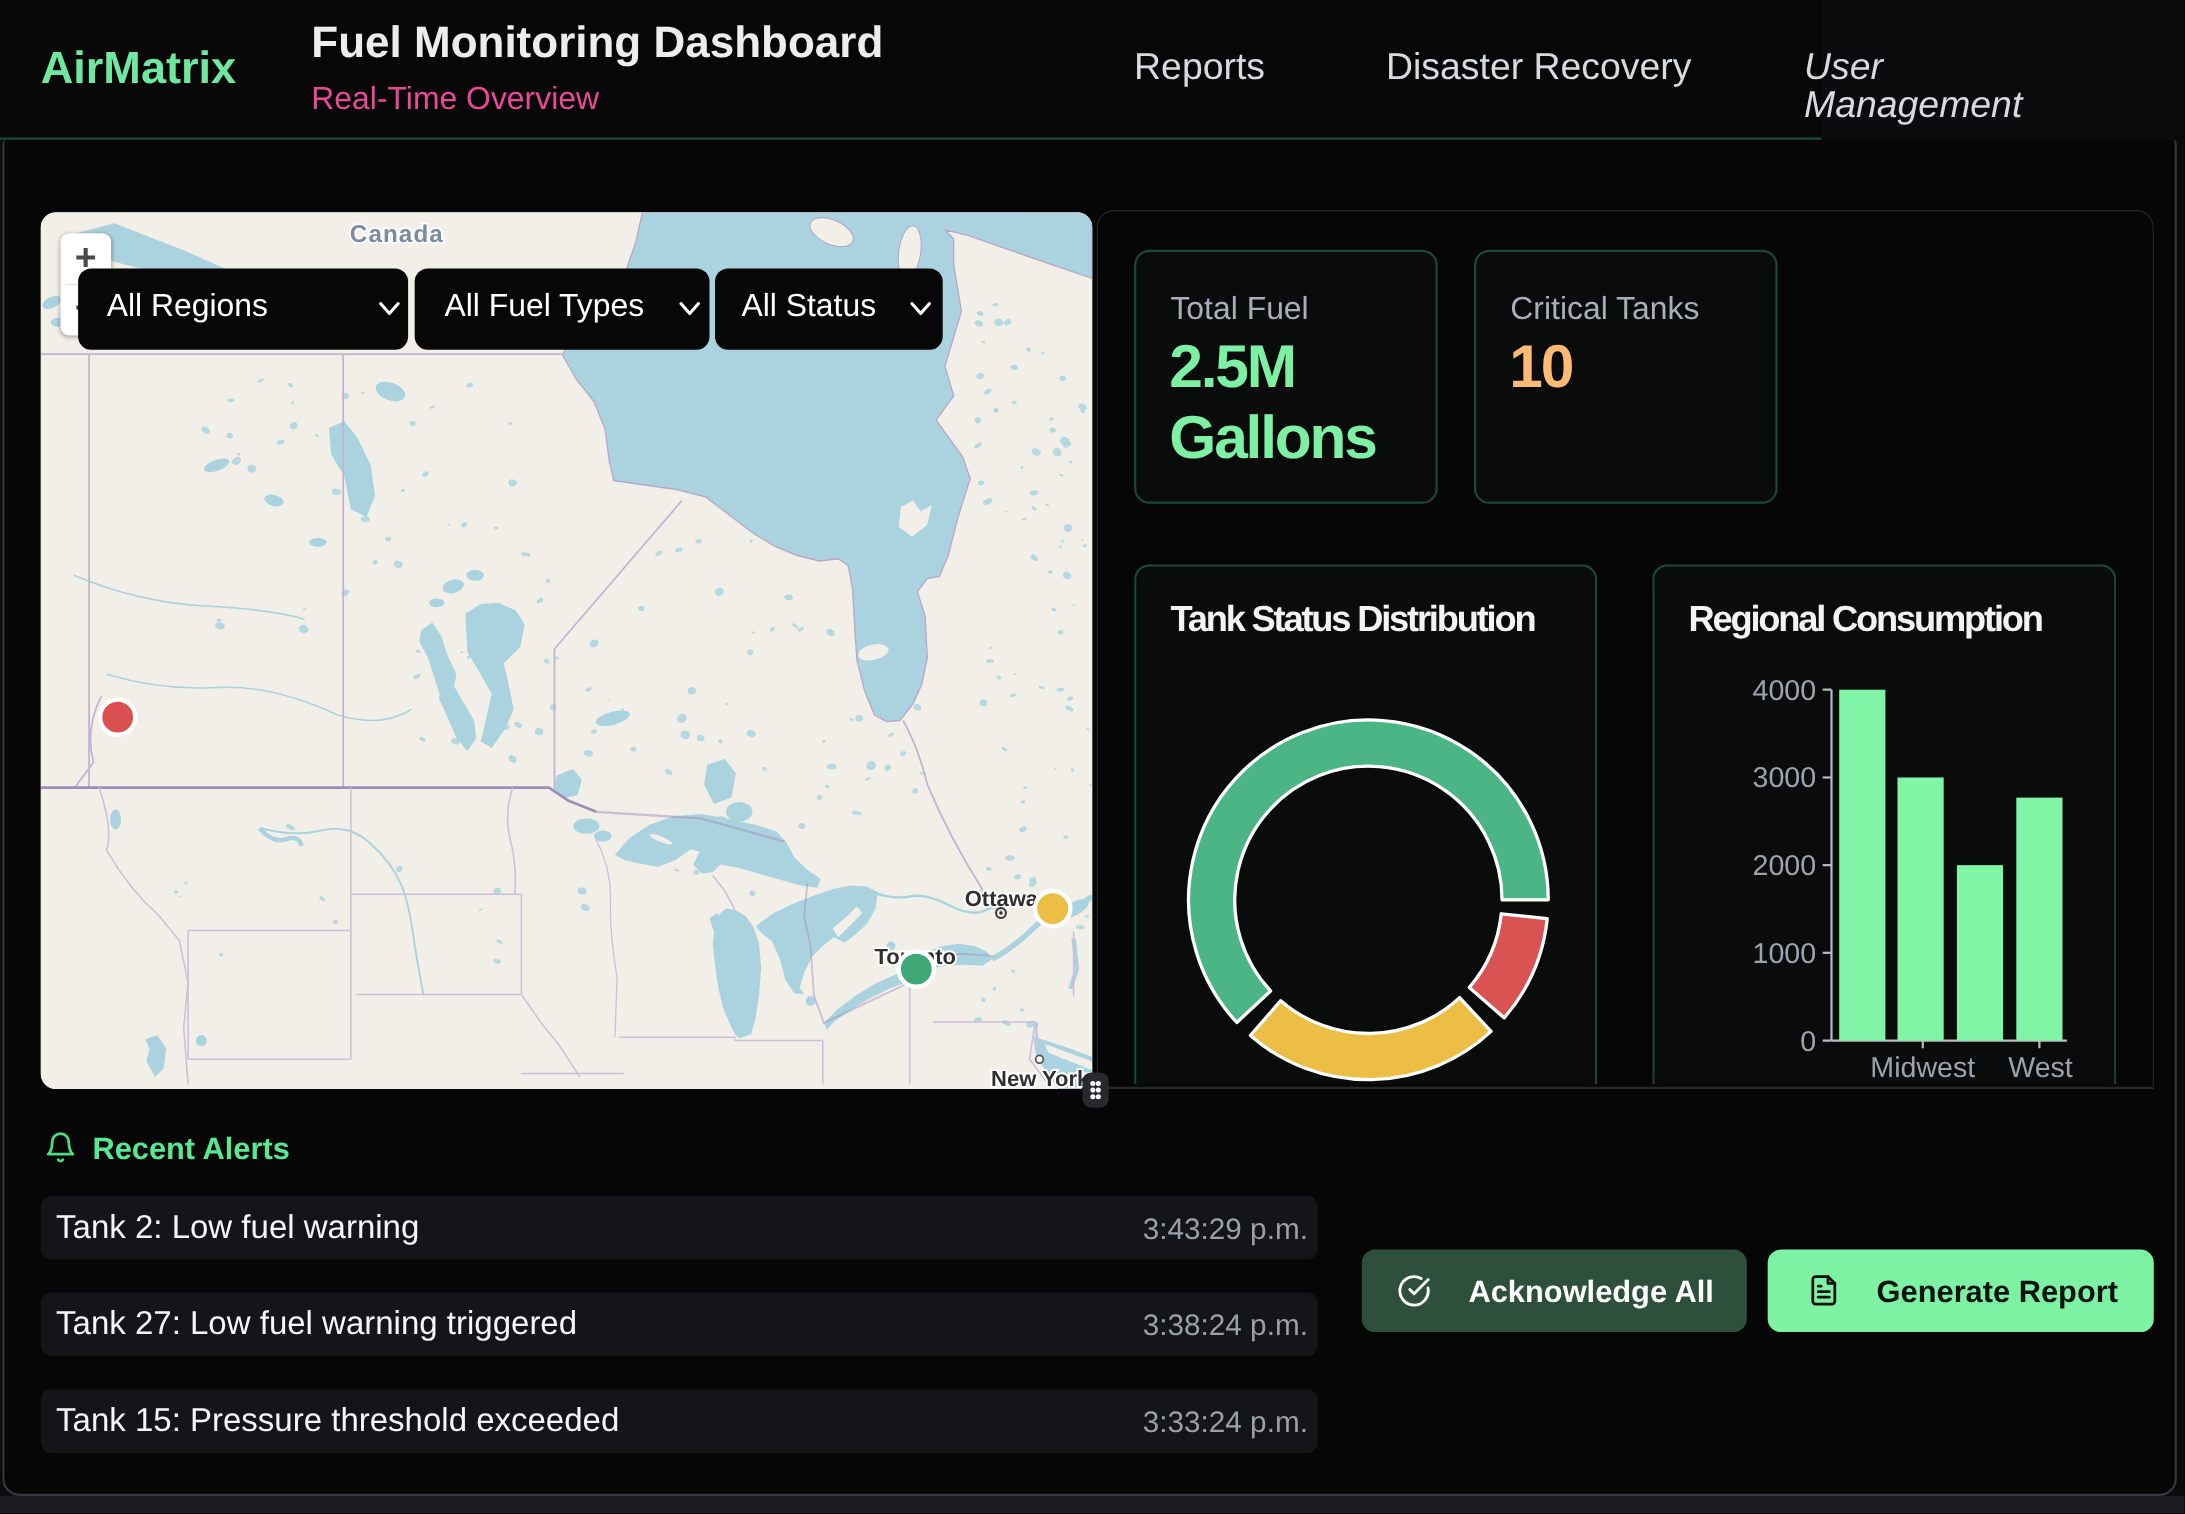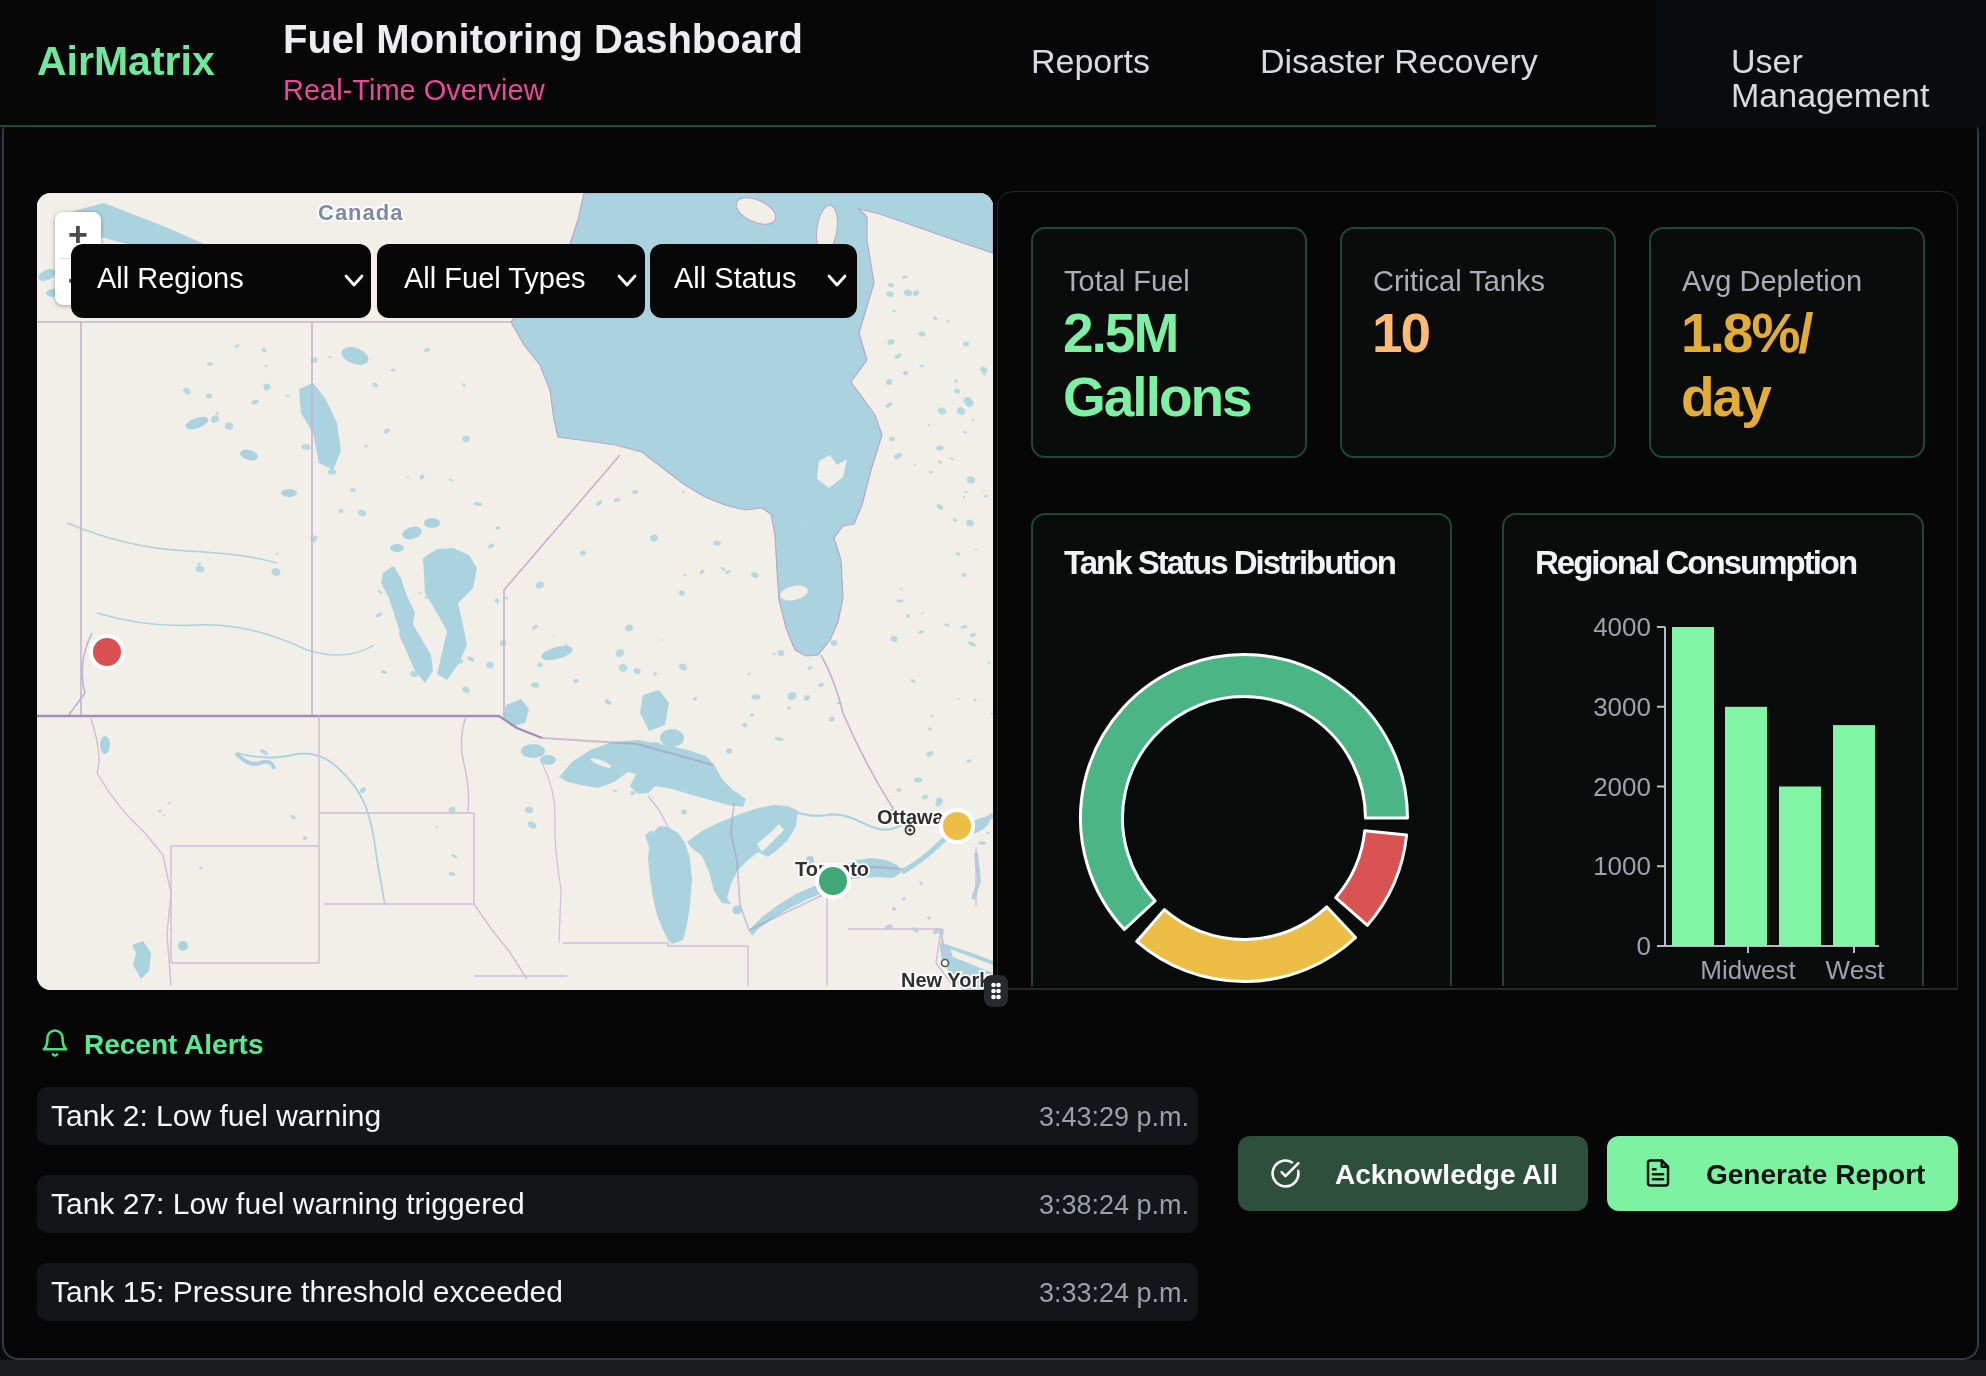--- a/index.html
+++ b/index.html
@@ -39,21 +39,21 @@
 </head>
 <body>
 <div id="page">
   <div id="panel"></div>
   <div id="header">
     <div class="logo">AirMatrix</div>
     <div class="htitle">Fuel Monitoring Dashboard</div>
     <div class="hsub">Real-Time Overview</div>
     <div class="nav" style="left:1031px;">Reports</div>
     <div class="nav" style="left:1260px;">Disaster Recovery</div>
-    <div class="nav" style="left:1731px;">User Management</div>
+    <div class="nav" style="left:1640px;font-style:italic;">User Management</div>
   </div>
 
   <div id="map">
 <svg width="956" height="797" viewBox="0 0 956 797">
 <rect width="956" height="797" fill="#f2efe9"></rect>
 <polygon points="547,0 541,27 528,65 508,92 491,107 474,129 487,152 503,172 513,197 517,227 521,244 543,247 578,252 605,259 623,273 648,292 668,304 688,312 708,317 725,315 734,321 738,342 740,377 742,407 749,435 758,457 769,463 781,462 793,447 801,429 806,405 804,367 797,345 806,333 817,331 825,312 834,277 845,242 838,222 814,189 830,167 822,140 837,90 830,47 830,24 822,16 843,21 883,35 923,49 956,60 956,0" fill="#abd3df" stroke="#b9a7c9" stroke-width="1.2"></polygon>
 <ellipse cx="719" cy="18" rx="21" ry="11" fill="#f2efe9" stroke="#b9a7c9" stroke-width="1" transform="rotate(24 719 18)"></ellipse>
 <ellipse cx="790" cy="36" rx="10" ry="24" fill="#f2efe9" stroke="#b9a7c9" stroke-width="1" transform="rotate(8 790 36)"></ellipse>
 <polygon points="782,268 793,262 800,272 810,266 806,284 792,295 780,286" fill="#f2efe9"></polygon>
 <ellipse cx="757" cy="400" rx="14" ry="7" fill="#f2efe9" transform="rotate(-12 757 400)"></ellipse>
@@ -388,24 +388,20 @@
   <div id="rightbox"></div>
 
   <div class="statcard" style="left:1031px;">
     <div class="statlabel">Total Fuel</div>
     <div class="statvalue" style="color:#7df0a4;">2.5M<br>Gallons</div>
   </div>
   <div class="statcard" style="left:1340px;">
     <div class="statlabel">Critical Tanks</div>
     <div class="statvalue" style="color:#fdba74;">10</div>
   </div>
-  <div class="statcard" style="left:1649px;">
-    <div class="statlabel">Avg Depletion</div>
-    <div class="statvalue" style="color:#e2ac36;">1.8%/<br>day</div>
-  </div>
 
   <div class="chartcard" style="left:1031px; width:421px;">
     <div class="charttitle">Tank Status Distribution</div>
 <svg class="abs" style="left:0; top:0;" width="421" height="473" viewBox="0 0 421 473">
 <path d="M91.4,414.5 A163.5,163.5 0 1 1 374.5,303.0 L332.5,303.0 A121.5,121.5 0 1 0 122.1,385.9 Z" fill="#4cb585" stroke="#fff" stroke-width="3" stroke-linejoin="round"></path>
 <path d="M373.6,320.1 A163.5,163.5 0 0 1 334.4,410.3 L302.7,382.7 A121.5,121.5 0 0 0 331.8,315.7 Z" fill="#da5353" stroke="#fff" stroke-width="3" stroke-linejoin="round"></path>
 <path d="M322.5,422.6 A163.5,163.5 0 0 1 103.7,426.4 L131.3,394.7 A121.5,121.5 0 0 0 293.9,391.9 Z" fill="#ecbe45" stroke="#fff" stroke-width="3" stroke-linejoin="round"></path>
 </svg>
   </div>
   <div class="chartcard" style="left:1502px; width:422px;">

